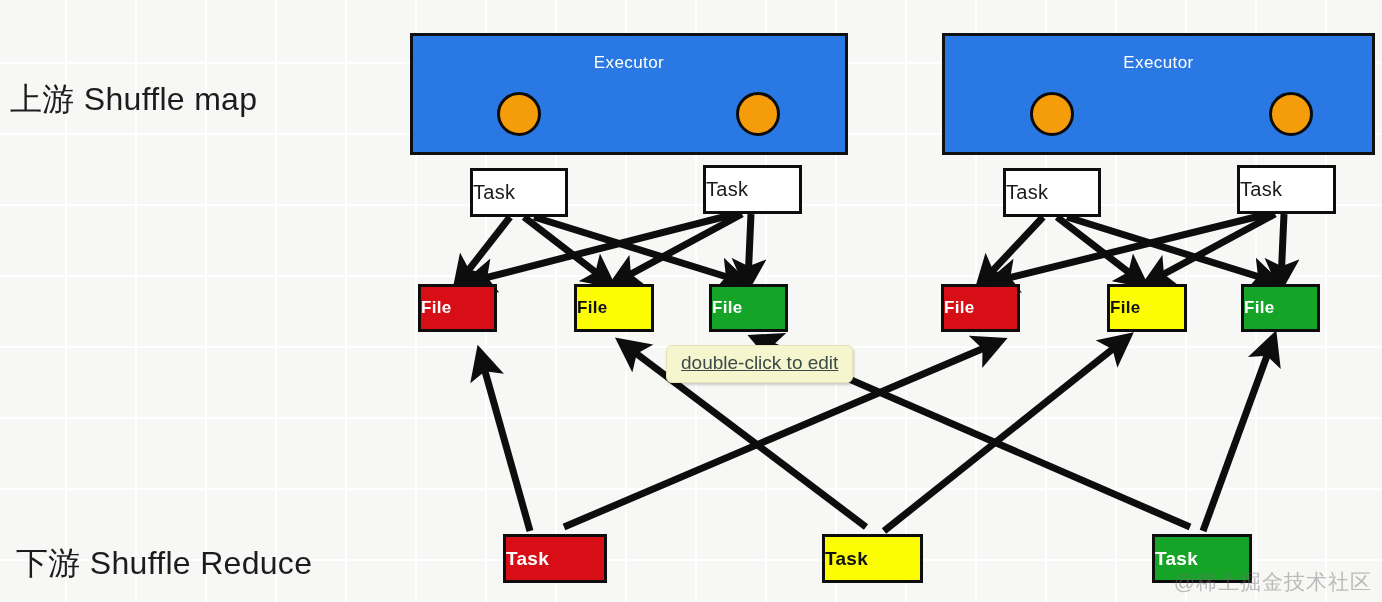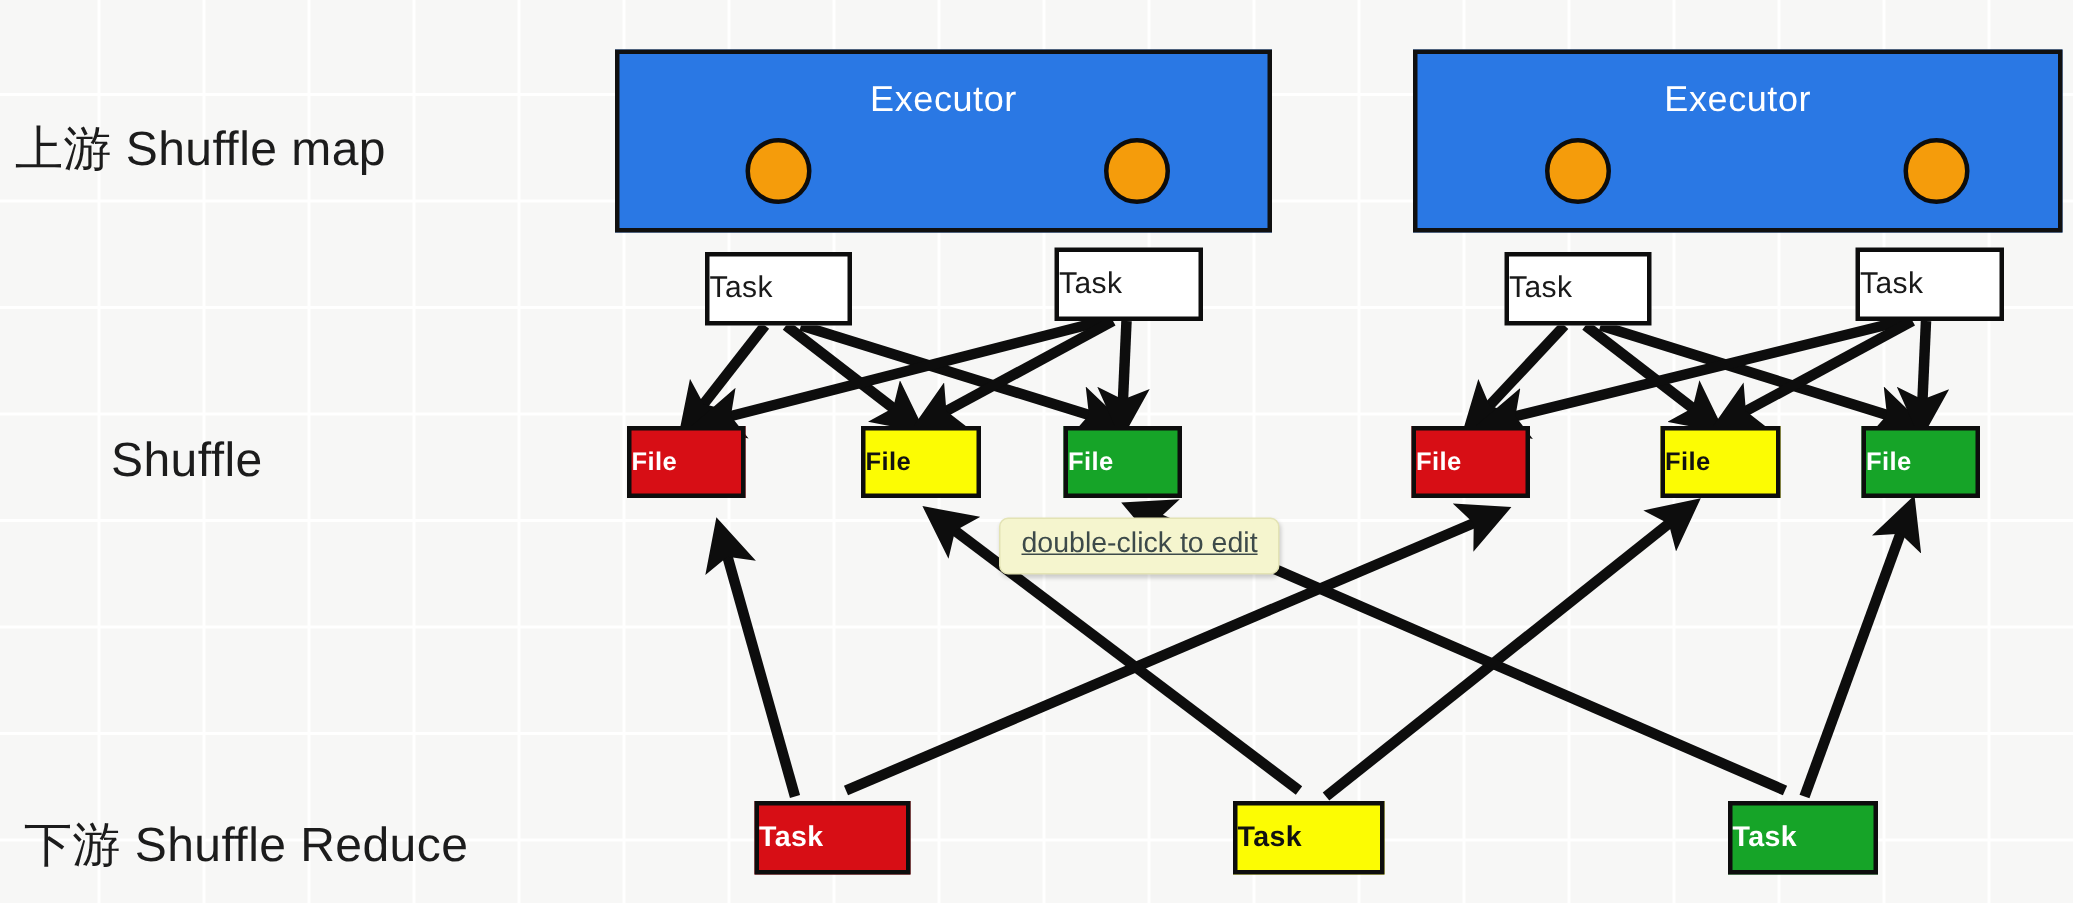--- a/index.html
+++ b/index.html
@@ -46,21 +46,21 @@
     border: 3px solid #101010;
     box-sizing: border-box;
   }
   .executor-title {
     position: absolute;
     top: 17px;
     left: 0;
     width: 100%;
     text-align: center;
     color: #ffffff;
-    font-size: 24px;
+    font-size: 17px;
     letter-spacing: 0.4px;
   }
   .core {
     position: absolute;
     width: 44px;
     height: 44px;
     border-radius: 50%;
     background: #f59c0b;
     border: 3px solid #0c0c0c;
     box-sizing: border-box;
@@ -141,21 +141,20 @@
         <line x1="530" y1="531" x2="481" y2="357"></line>
         <line x1="564" y1="527" x2="996" y2="343"></line>
         <line x1="866" y1="527" x2="625" y2="345"></line>
         <line x1="884" y1="531" x2="1124" y2="340"></line>
         <line x1="1190" y1="527" x2="759" y2="340"></line>
         <line x1="1203" y1="531" x2="1272" y2="342"></line>
       </g>
   </svg>
 
   <div class="row-label" id="label-upstream">上游 Shuffle map</div>
-  <div class="row-label" id="label-shuffle">Shuffle</div>
   <div class="row-label" id="label-downstream">下游 Shuffle Reduce</div>
 
   <div id="nodes-layer">
       <div class="executor" style="left: 410px; top: 33px; width: 438px; height: 122px;">
         <div class="executor-title">Executor</div>
       </div>
       <div class="core" style="left: 497px; top: 92px;"></div>
       <div class="core" style="left: 736px; top: 92px;"></div>
       <div class="executor" style="left: 942px; top: 33px; width: 433px; height: 122px;">
         <div class="executor-title">Executor</div>
@@ -198,14 +197,15 @@
       <div class="node yellow task-bottom" style="left: 822px; top: 534px; width: 101px; height: 49px;">
         <span>Task</span>
       </div>
       <div class="node green task-bottom" style="left: 1152px; top: 534px; width: 100px; height: 49px;">
         <span>Task</span>
       </div>
     </div>
 
   <div class="tooltip" id="tooltip" style="left: 666px; top: 345px;">double-click to edit</div>
 
+  <div class="watermark">@稀土掘金技术社区</div>
 
 </div>
 
 </body></html>

